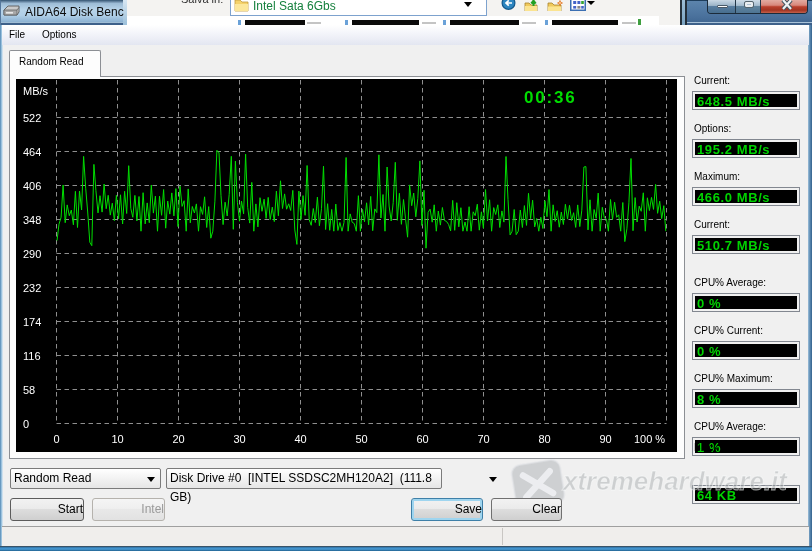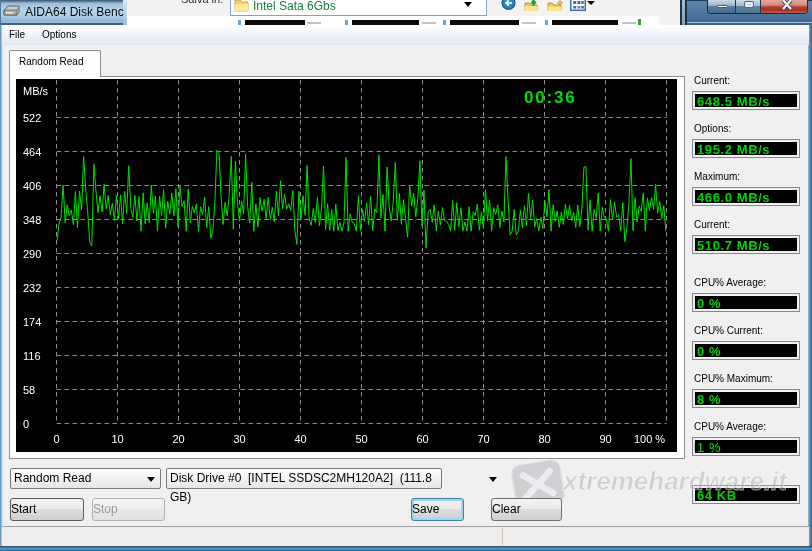--- a/index.html
+++ b/index.html
@@ -1,18 +1,18 @@
 <!DOCTYPE html>
 <html><head><meta charset="utf-8"><style>
 *{margin:0;padding:0;box-sizing:border-box}
 html,body{width:812px;height:551px;overflow:hidden;font-family:"Liberation Sans",sans-serif;background:#f0f0f0;position:relative}
 .abs{position:absolute}
 .lbl{position:absolute;font-size:10px;color:#000}
 .vbox{position:absolute;left:692px;width:108px;height:19px;background:#000;border:1px solid #828790;box-shadow:inset 0 0 0 2px #f0f0f0;color:#00d200;font-weight:bold;font-size:13px;line-height:19px;padding-left:4px;letter-spacing:0.6px}
-.btn{position:absolute;height:23px;border:1px solid #707070;border-radius:3px;background:linear-gradient(#f2f2f2 0%,#ebebeb 45%,#dddddd 50%,#cfcfcf 100%);font-size:12px;color:#000;text-align:left;line-height:21px}
+.btn{position:absolute;height:23px;border:1px solid #707070;border-radius:3px;background:linear-gradient(#f2f2f2 0%,#ebebeb 45%,#dddddd 50%,#cfcfcf 100%);font-size:12px;color:#000;text-align:right;line-height:21px}
 .combo{position:absolute;top:468px;height:21px;border:1px solid #7b7b7b;border-radius:2px;background:linear-gradient(#ffffff,#f0f0f0 60%,#e6e6e6);font-size:12px;line-height:19px;color:#000;padding-left:3px}
 .carr{position:absolute;top:8px;width:0;height:0;border-left:4px solid transparent;border-right:4px solid transparent;border-top:5px solid #000}
 </style></head>
 <body>
 
 <div class="abs" style="left:0;top:0;width:127px;height:25px;background:linear-gradient(#53718e 0%,#9dbcd6 10%,#b7d3e9 35%,#b0cfe7 60%,#8fb4d4 85%,#6f94b8 100%);border-top:1px solid #42627f;border-left:1px solid #55779c;box-shadow:inset 0 -2px 0 #3d608a,inset 0 -3px 0 #9fbcd4"></div>
 <div class="abs" style="left:123px;top:0;width:4px;height:25px;background:linear-gradient(#d7e6f2,#9cc0da)"></div>
 <svg class="abs" style="left:2px;top:4px" width="20" height="13" viewBox="0 0 20 13">
  <path d="M2 6 L6 2 L17 2 L17 8 L15 11 L2 11 Z" fill="#c9c9c9" stroke="#5a5a5a" stroke-width="0.9"></path>
  <path d="M2 6 L15 6 L15 11 L2 11 Z" fill="#a8a8a8" stroke="#5a5a5a" stroke-width="0.7"></path>
@@ -189,18 +189,18 @@
    <rect x="4" y="10" width="49" height="44" rx="9" fill="rgba(148,153,158,0.36)" stroke="rgba(225,228,232,0.55)" stroke-width="2"></rect>
    <path d="M15 21 L42 43 M42 21 L15 43" stroke="rgba(245,247,249,0.75)" stroke-width="6.5" stroke-linecap="round"></path>
   </g>
   <text x="53" y="38" font-family="Liberation Sans" font-style="italic" font-weight="bold" font-size="26" fill="rgba(158,161,165,0.42)" stroke="rgba(252,253,254,0.55)" stroke-width="0.9">xtremehardware.it</text>
  </svg>
 </div>
 
 <div class="combo" style="left:10px;width:151px">Random Read<span class="carr" style="left:136px"></span></div>
 <div class="combo" style="left:166px;width:276px">Disk Drive #0&nbsp; [INTEL SSDSC2MH120A2]&nbsp; (111.8 GB)<span class="carr" style="left:322px"></span></div>
 <div class="btn" style="left:10px;top:498px;width:74px;border-color:#5c5c5c">Start</div>
-<div class="btn" style="left:92px;top:498px;width:73px;color:#9a9a9a;border-color:#b5b2ad;background:linear-gradient(#f5f5f5,#efefef 45%,#e8e8e8 50%,#e2e2e2)">Stop</div>
-<div class="btn" style="left:411px;top:498px;width:53px;border-color:#3f80a8;box-shadow:inset 0 0 0 2px #9fd5ef">Save</div>
+<div class="btn" style="left:92px;top:498px;width:73px;color:#9a9a9a;border-color:#b5b2ad;background:linear-gradient(#f5f5f5,#efefef 45%,#e8e8e8 50%,#e2e2e2)">Intel</div>
+<div class="btn" style="left:411px;top:498px;width:72px;border-color:#3f80a8;box-shadow:inset 0 0 0 2px #9fd5ef">Save</div>
 <div class="btn" style="left:491px;top:498px;width:71px">Clear</div>
 
 <div class="abs" style="left:2px;top:526px;width:807px;height:20px;background:#f0eeec;border-top:1px solid #9f9f9f"></div>
 <div class="abs" style="left:502px;top:528px;width:1px;height:17px;background:#c9c6c3"></div>
 
 </body></html>

